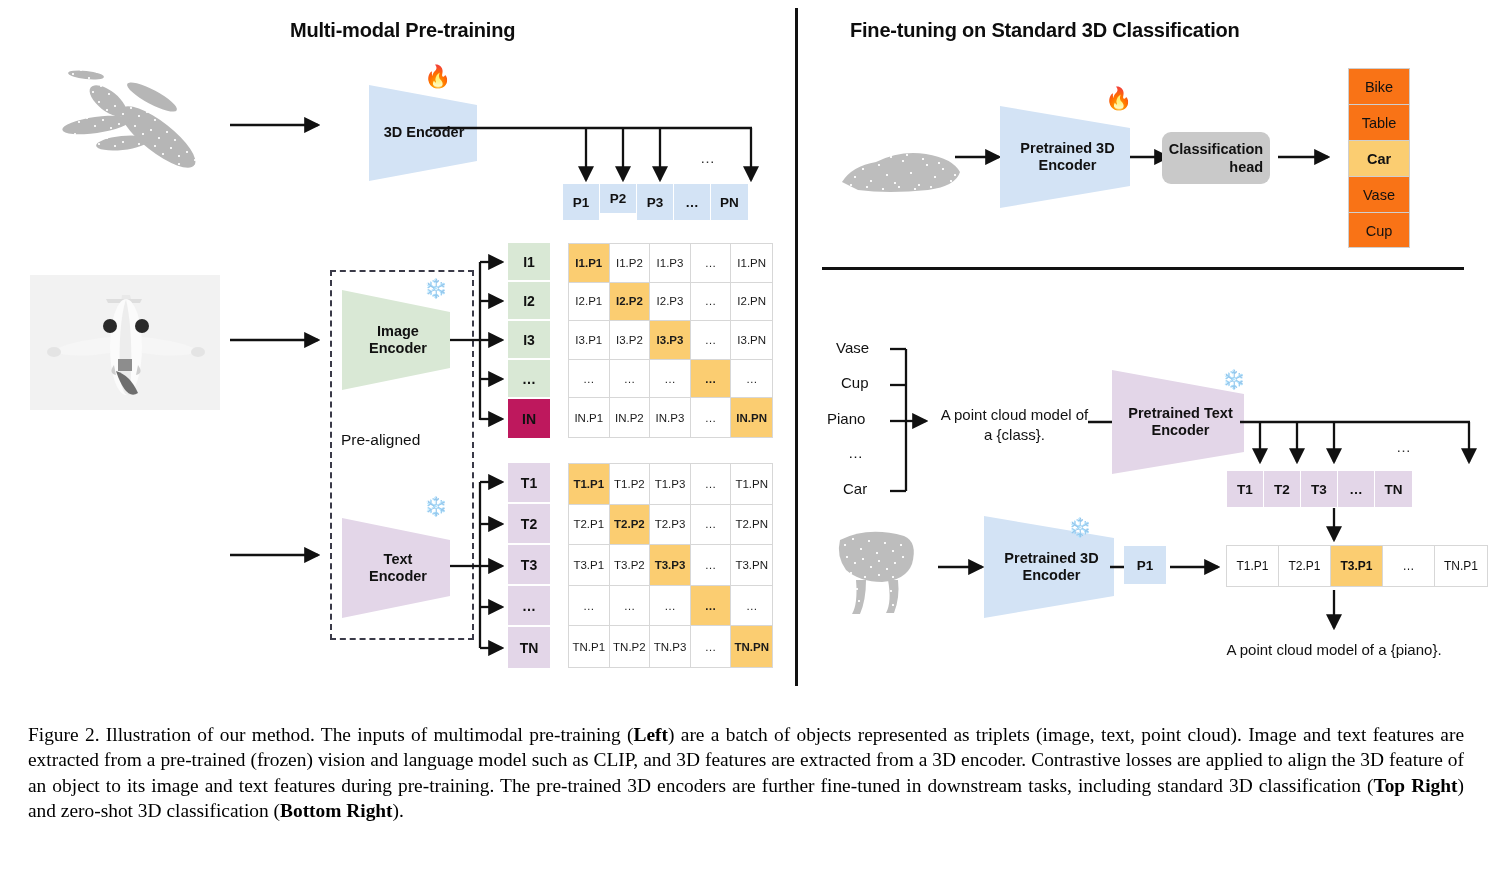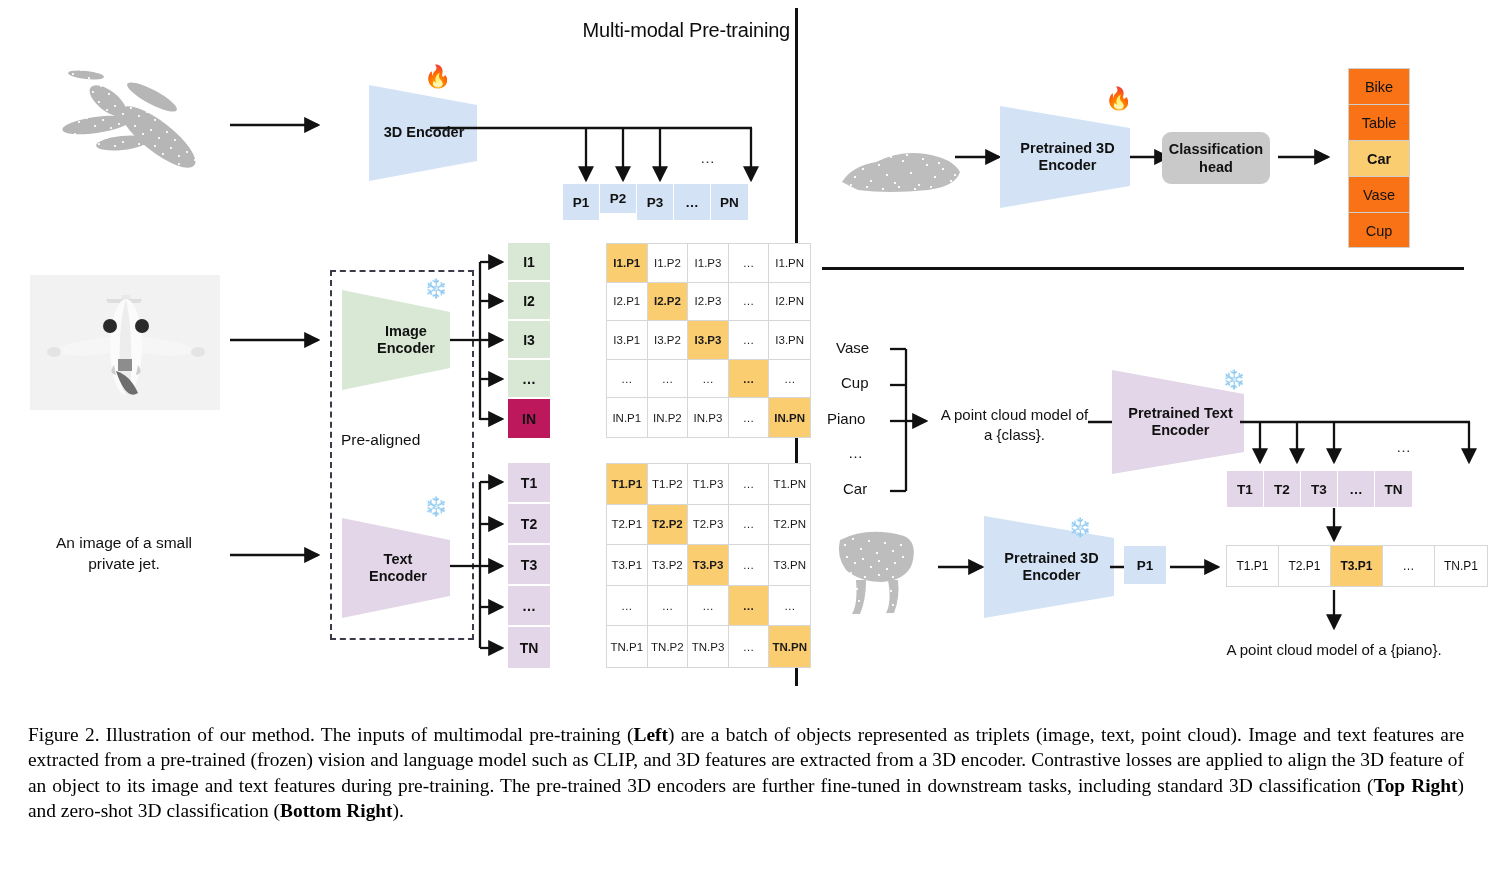--- a/index.html
+++ b/index.html
@@ -3,45 +3,45 @@
 <meta charset="utf-8">
 <style>
   html,body{margin:0;padding:0;background:#fff;}
   body{width:1490px;height:888px;position:relative;
        font-family:"Liberation Sans","DejaVu Sans",sans-serif;
        -webkit-font-smoothing:antialiased;}
   .fig{position:absolute;left:0;top:0;width:1490px;height:888px;overflow:hidden;}
   .abs{position:absolute;}
 
   
-  .ptitle{font-weight:normal;font-size:20px;color:#0d0d0d;text-align:right;
+  .ptitle{font-weight:bold;font-size:20px;color:#0d0d0d;text-align:left;
           white-space:nowrap;letter-spacing:-0.2px;}
 
   
   .vdiv{position:absolute;background:#111;width:2.5px;}
   .hdiv{position:absolute;background:#111;height:2.5px;}
 
   
   .trap{position:absolute;display:flex;align-items:center;justify-content:center;}
   .trap svg{position:absolute;left:0;top:0;}
   .trap .lbl{position:relative;z-index:2;font-weight:bold;font-size:14.5px;
              color:#111;text-align:center;line-height:1.2;}
 
   
   .rbox{position:absolute;display:flex;align-items:center;justify-content:center;
         background:#c9c9c9;border-radius:9px;font-weight:bold;font-size:14.5px;
-        color:#111;text-align:center;line-height:1.25;}
+        color:#111;text-align:right;line-height:1.25;}
 
   
   .cellrow{position:absolute;display:flex;}
   .cell{display:flex;align-items:center;justify-content:center;
         font-size:13.5px;font-weight:bold;color:#111;box-sizing:border-box;}
 
   
-  .matrix{position:absolute;display:grid;border:1px solid #d7d7d7;box-sizing:border-box;background:#fff;margin-left:38px;}
+  .matrix{position:absolute;display:grid;border:1px solid #d7d7d7;box-sizing:border-box;background:#fff;}
   .mcell{display:flex;align-items:center;justify-content:center;
          font-size:11.5px;color:#1a1a1a;border-right:1px solid #d7d7d7;
          border-bottom:1px solid #d7d7d7;box-sizing:border-box;background:#fff;}
   .mcell.diag{background:#fbcd71;font-weight:bold;}
 
   
   .vstack{position:absolute;display:flex;flex-direction:column;}
   .vlabel{display:flex;align-items:center;justify-content:center;
           font-weight:bold;font-size:14px;color:#111;box-sizing:border-box;}
 
@@ -71,20 +71,21 @@
 </style>
 </head>
 <body>
 
 <div class="fig">
 
   <div class="vdiv" style="left:795px;top:8px;height:678px;"></div>
   <div class="hdiv" style="left:822px;top:267px;width:642px;"></div>
 
   <div class="ptitle abs" style="left:290px;top:19px;width:500px;">Multi-modal Pre-training</div>
+  <div class="ptitle abs" style="left:850px;top:19px;width:590px;">Fine-tuning on Standard 3D Classification</div>
 
   <svg class="abs" style="left:30px;top:45px;" width="230" height="160" viewBox="0 0 230 160">
     <g fill="#b6b6b6">
       <g id="pc-plane">
         <ellipse cx="128" cy="92" rx="46" ry="15" transform="rotate(38 128 92)"></ellipse>
         <ellipse cx="78" cy="56" rx="22" ry="10" transform="rotate(38 78 56)"></ellipse>
         <ellipse cx="66" cy="80" rx="34" ry="8" transform="rotate(-8 66 80)"></ellipse>
         <ellipse cx="122" cy="52" rx="28" ry="7" transform="rotate(28 122 52)"></ellipse>
         <ellipse cx="56" cy="30" rx="18" ry="4" transform="rotate(6 56 30)"></ellipse>
         <ellipse cx="92" cy="98" rx="26" ry="7" transform="rotate(-6 92 98)"></ellipse>
@@ -179,22 +180,20 @@
         <ellipse cx="80" cy="51" rx="7" ry="7" fill="#2a2a2a"></ellipse>
         <ellipse cx="112" cy="51" rx="7" ry="7" fill="#2a2a2a"></ellipse>
         <rect x="88" y="84" width="14" height="12" fill="#8d8d8d"></rect>
         <path d="M86 96 Q96 126 108 118 Q100 100 86 96 Z" fill="#6e6e6e"></path>
         <path d="M84 90 Q78 98 86 100 Z" fill="#cfcfcf"></path>
         <path d="M108 90 Q114 98 106 100 Z" fill="#cfcfcf"></path>
       </g>
     </svg>
   </div>
 
-  <div class="ptxt c" style="left:24px;top:533px;width:200px;font-size:15.5px;white-space:pre-line;">An image of a small
-private jet.</div>
 
   <svg class="abs" style="left:228px;top:60px;" width="110" height="520" viewBox="0 0 110 520">
     <defs>
       <marker id="ah" markerWidth="7" markerHeight="7" refX="6" refY="3.5" orient="auto">
         <polygon points="0 0, 7 3.5, 0 7" fill="#111"></polygon>
       </marker>
     </defs>
     <g stroke="#111" stroke-width="2.3" marker-end="url(#ah)">
       <line x1="2" y1="65" x2="90" y2="65"></line>
       <line x1="2" y1="280" x2="90" y2="280"></line>
@@ -232,21 +231,21 @@
     <div class="cell" style="width:37px;height:36px;background:#d3e3f5;border-right:1.5px solid #fff;">P1</div>
     <div class="cell" style="width:37px;height:29px;background:#d3e3f5;border-right:1.5px solid #fff;">P2</div>
     <div class="cell" style="width:37px;height:36px;background:#d3e3f5;border-right:1.5px solid #fff;">P3</div>
     <div class="cell" style="width:37px;height:36px;background:#d3e3f5;border-right:1.5px solid #fff;">…</div>
     <div class="cell" style="width:37px;height:36px;background:#d3e3f5;">PN</div>
   </div>
 
   <div class="abs" style="left:330px;top:270px;width:140px;height:366px;border:2px dashed #3a3a48;"></div>
   <div class="ptxt" style="left:341px;top:430px;font-size:15.5px;">Pre-aligned</div>
 
-  <div class="trap" style="left:342px;top:290px;width:116px;height:100px;padding-left:8px;">
+  <div class="trap" style="left:342px;top:290px;width:116px;height:100px;">
     <svg width="116" height="100" viewBox="0 0 116 100" aria-hidden="true">
       <polygon points="0,0 108,22 108,78 0,100" fill="#d9e8d5"></polygon>
     </svg>
     <div class="lbl" style="white-space:pre-line;margin-left:-4px;">Image
 Encoder</div>
   </div>
   <div class="badge" style="left:424px;top:279px;font-size:19px;">❄️</div>
 
   <div class="trap" style="left:342px;top:518px;width:116px;height:100px;">
     <svg width="116" height="100" viewBox="0 0 116 100" aria-hidden="true">

